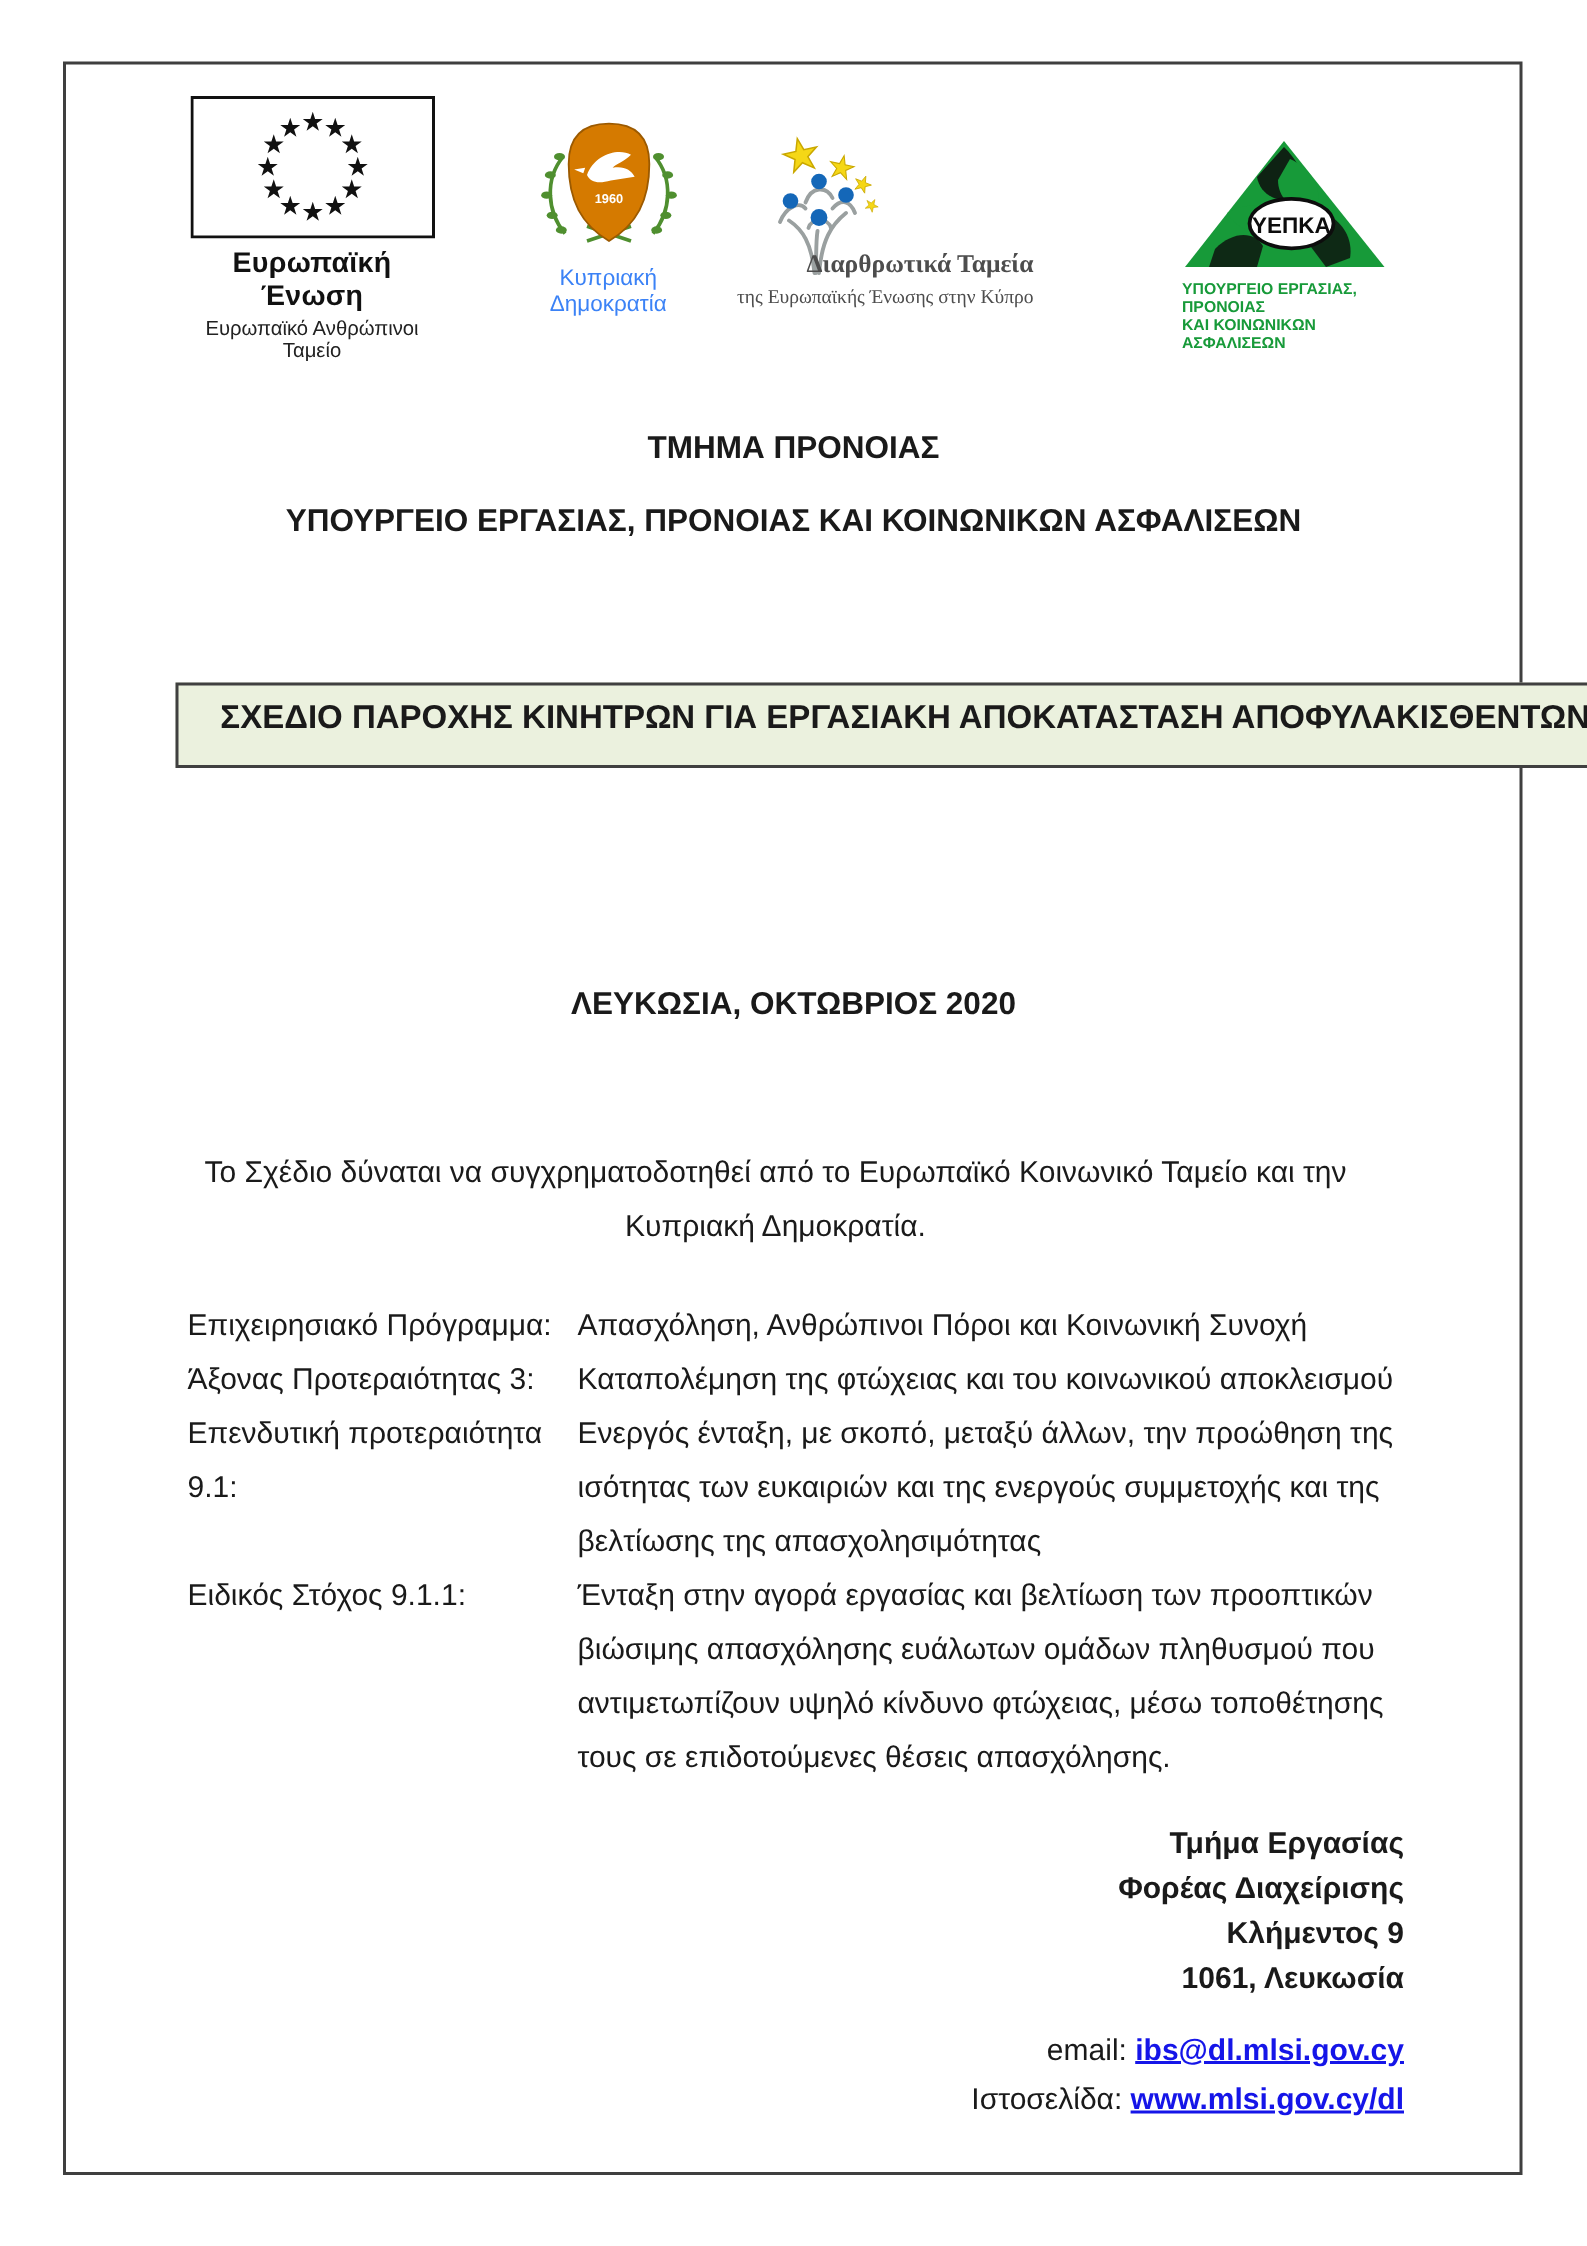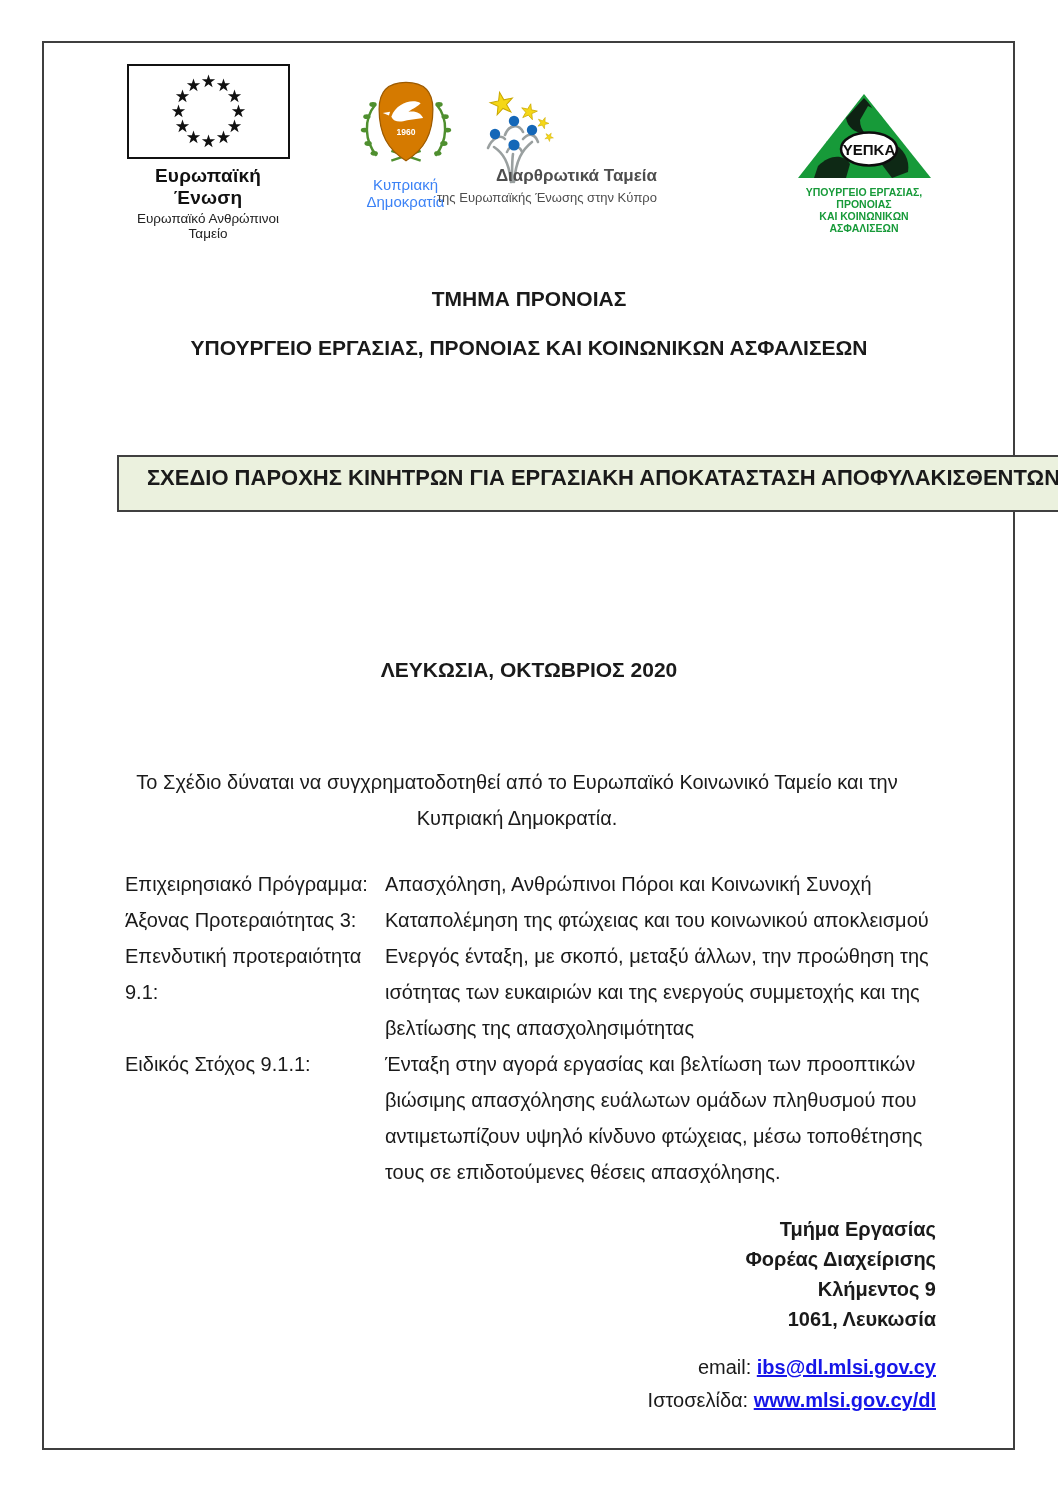--- a/index.html
+++ b/index.html
@@ -14,25 +14,25 @@
     border:2px solid #3f3f3f; background:#ffffff;
   }
   
   .logo { position:absolute; }
   .eu-logo { left:123px; top:64px; width:170px; text-align:center; }
   .eu-flag { display:block; margin:0 auto; }
   .eu-title { font-size:19px; font-weight:bold; margin-top:6px; letter-spacing:0.2px; color:#111; }
   .eu-sub   { font-size:13.5px; margin-top:2px; color:#222; }
   .cy-logo { left:338px; top:80px; width:135px; text-align:center; }
   .cy-caption { font-size:15px; margin-top:4px; color:#3b82f6; }
-  .sf-logo { left:472px; top:88px; width:185px; height:120px; }
+  .sf-logo { left:504px; top:88px; width:185px; height:120px;font-family:Liberation Serif, serif; }
   .sf-graphic { position:absolute; left:2px; top:2px; }
   .sf-title { position:absolute; right:0; top:78px; font-size:17px; font-weight:bold; color:#4d4d4d; white-space:nowrap; }
   .sf-sub   { position:absolute; right:0; top:102px; font-size:13px; color:#4d4d4d; white-space:nowrap; }
-  .yepka-logo { left:788px; top:92px; width:152px; text-align:center; }
+  .yepka-logo { left:788px; top:92px; width:152px; }
   .yepka-caption { font-size:10.5px; font-weight:bold; line-height:12px; margin-top:2px; }
   
   .h-center { position:absolute; left:60px; width:938px; text-align:center; font-weight:bold; font-size:21px; }
   .h-dept { top:287px; }
   .h-min  { top:336px; }
   .scheme-box {
     position:absolute; left:117px; top:455px; width:973px; height:57px;
     background:#EBF1DE; border:2px solid #404040;
     text-align:center; font-weight:bold; font-size:22px; padding-top:8px;
   }

